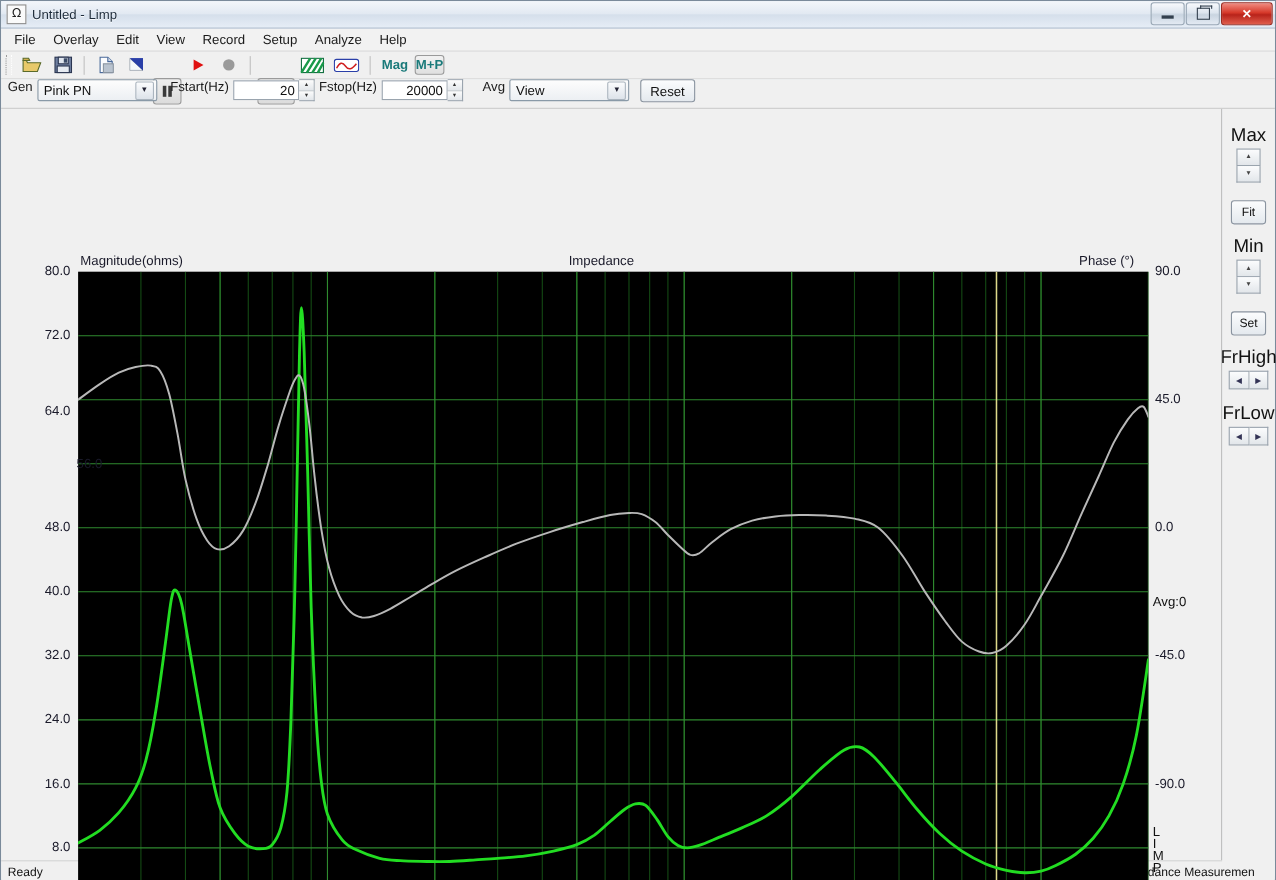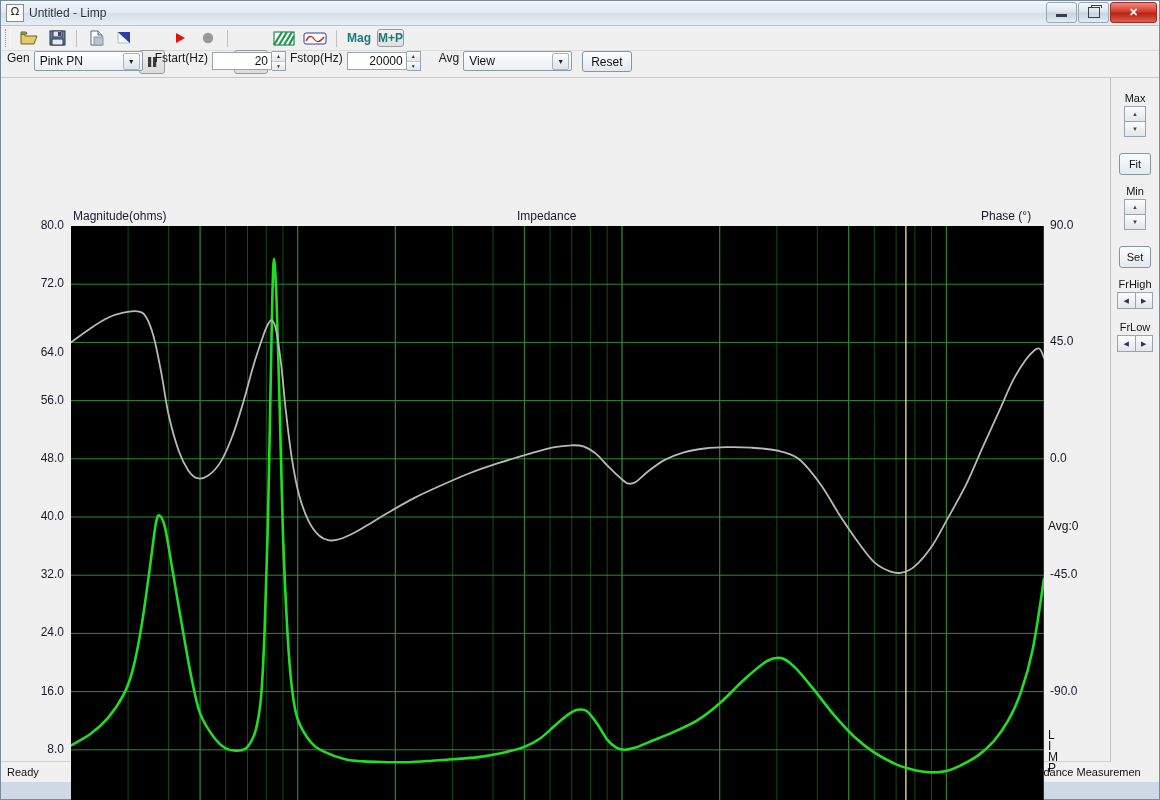--- a/index.html
+++ b/index.html
@@ -126,21 +126,21 @@
   .body{display:flex;height:683px;}
   .chartpane{
     position:relative;width:1110px;height:683px;background:#f0f0f0;
     border-right:1px solid #c0c0c0;
   }
   .sidebar{
     width:48px;height:683px;background:#f0f0f0;
     display:flex;flex-direction:column;align-items:center;
     padding-top:14px;
   }
-  .sb-label{font-size:11px;color:#111;margin-bottom:2px;}
+  .sb-label{font-size:17px;color:#111;margin-bottom:2px;}
   .sb-vspin{display:flex;flex-direction:column;width:22px;}
   .sb-vspin div{
     height:14px;border:1px solid #9aa4ae;
     background:linear-gradient(180deg,#fbfcfd,#e2e6ea);
     display:flex;align-items:center;justify-content:center;font-size:6px;color:#444;
   }
   .sb-vspin div+div{border-top:none;}
   .sb-btn{
     width:30px;height:20px;border:1px solid #8a94a0;border-radius:3px;
     background:linear-gradient(180deg,#fbfcfd,#e4e9ee);
@@ -190,20 +190,30 @@
       <div class="wb">
           <span class="glyph-min"></span>
         </div>
       <div class="wb">
           <span class="glyph-max"></span>
         </div>
       <div class="wb close">✕</div>
     </div>
   </div>
 
+  <div class="menubar">
+    <div class="menu-item">File</div>
+    <div class="menu-item">Overlay</div>
+    <div class="menu-item">Edit</div>
+    <div class="menu-item">View</div>
+    <div class="menu-item">Record</div>
+    <div class="menu-item">Setup</div>
+    <div class="menu-item">Analyze</div>
+    <div class="menu-item">Help</div>
+  </div>
 
   <div class="toolbar">
     <div class="grip"></div>
 
     <div class="tbtn">
       <svg width="18" height="16" viewBox="0 0 18 16">
         <path d="M1 4 L1 14 L14 14 L17 6 L5 6 L4 4 Z" fill="#e8c96a" stroke="#5a6a2a" stroke-width="1"></path>
         <path d="M1 4 L1 2 L6 2 L7 4 Z" fill="#cfae4e" stroke="#5a6a2a" stroke-width="1"></path>
       </svg>
     </div>
@@ -376,21 +386,21 @@
           </svg>
       </div>
 
       <div id="ticklayer">
           <div class="tick" style="top: 663.8px; right: 1046px;">8.0</div>
           <div class="tick" style="top: 605.6px; right: 1046px;">16.0</div>
           <div class="tick" style="top: 547.4px; right: 1046px;">24.0</div>
           <div class="tick" style="top: 489.2px; right: 1046px;">32.0</div>
           <div class="tick" style="top: 431px; right: 1046px;">40.0</div>
           <div class="tick" style="top: 372.8px; right: 1046px;">48.0</div>
-          <div class="tick" style="top: 314.6px; right: 1046px;">56.0</div>
+          <div class="tick" style="top: 314.6px; right: 1017px;">56.0</div>
           <div class="tick" style="top: 267px; right: 1046px;">64.0</div>
           <div class="tick" style="top: 198.2px; right: 1046px;">72.0</div>
           <div class="tick" style="top: 140px; right: 1046px;">80.0</div>
           <div class="tick" style="left: 1049px; top: 140px;">90.0</div>
           <div class="tick" style="left: 1049px; top: 256.4px;">45.0</div>
           <div class="tick" style="left: 1049px; top: 372.8px;">0.0</div>
           <div class="tick" style="left: 1049px; top: 489.2px;">-45.0</div>
           <div class="tick" style="left: 1049px; top: 605.6px;">-90.0</div>
         </div>
 

